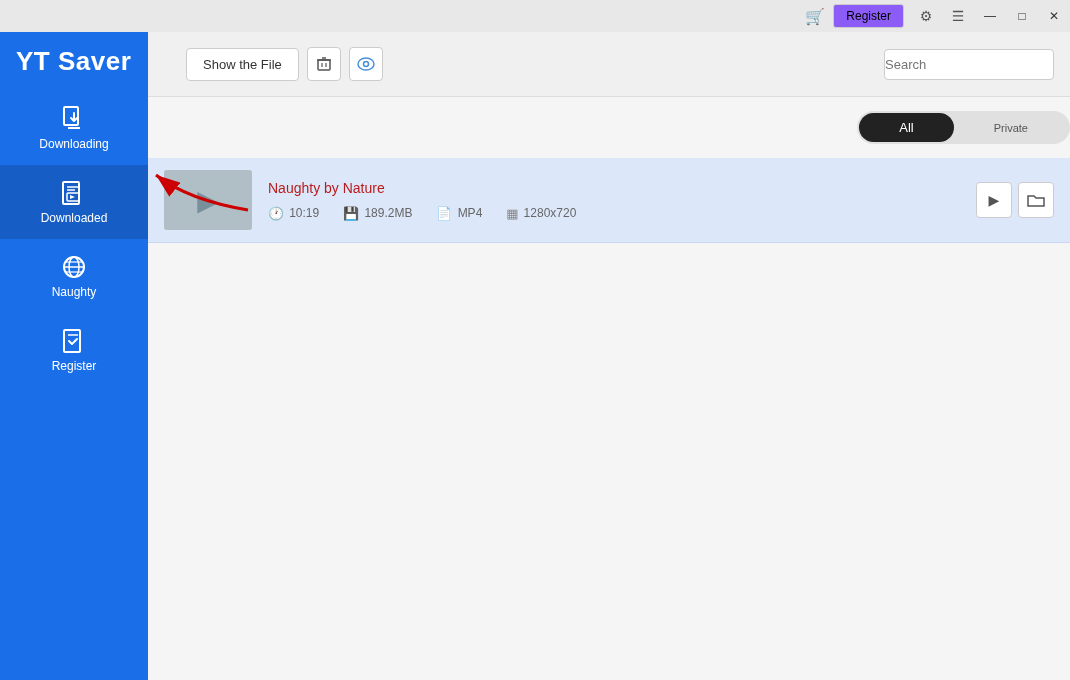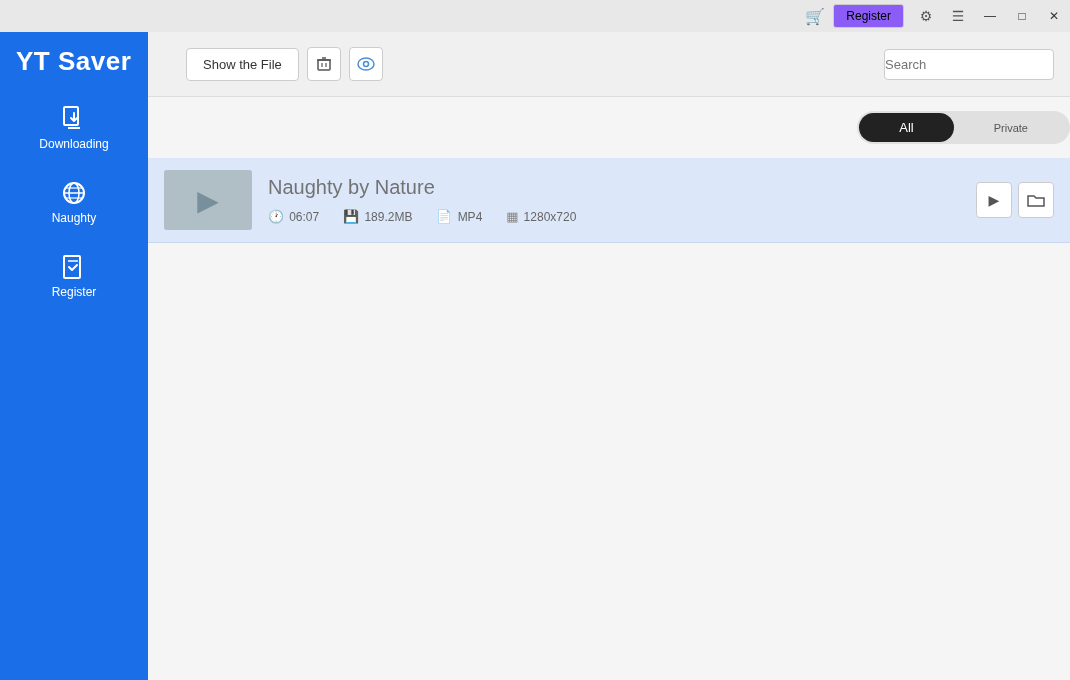--- a/index.html
+++ b/index.html
@@ -226,23 +226,23 @@
       flex-shrink: 0;
     }
     .play-icon-thumb {
       font-size: 28px;
       color: #78909c;
     }
     .file-info {
       flex: 1;
     }
     .file-name {
-      font-size: 20px;
+      font-size: 14px;
       font-weight: 400;
-      color: #737373;
+      color: #b91c1c;
       margin-bottom: 10px;
     }
     .file-meta {
       display: flex;
       gap: 24px;
       align-items: center;
       flex-wrap: wrap;
     }
     .meta-item {
       display: flex;
@@ -302,20 +302,43 @@
       <span class="sidebar-icon">
         <svg class="icon-svg" viewBox="0 0 28 28" fill="none">
           <rect x="4" y="2" width="14" height="18" rx="1" stroke="white" stroke-width="2" fill="none"></rect>
           <path d="M8 22h12v2H8z" fill="white"></path>
           <path d="M14 8v8M11 13l3 3 3-3" stroke="white" stroke-width="2" stroke-linecap="round" stroke-linejoin="round"></path>
         </svg>
       </span>
       <span class="sidebar-label">Downloading</span>
     </div>
 
+    <div class="sidebar-item active" style="position:relative;">
+      <span class="sidebar-icon">
+        <svg class="icon-svg" viewBox="0 0 28 28" fill="none">
+          <rect x="3" y="3" width="16" height="22" rx="1" stroke="white" stroke-width="2" fill="none"></rect>
+          <rect x="7" y="14" width="12" height="8" rx="1" stroke="white" stroke-width="1.5" fill="none"></rect>
+          <polygon points="10,16 10,20 15,18" fill="white"></polygon>
+          <line x1="7" y1="8" x2="19" y2="8" stroke="white" stroke-width="1.5"></line>
+          <line x1="7" y1="11" x2="15" y2="11" stroke="white" stroke-width="1.5"></line>
+        </svg>
+      </span>
+      <span class="sidebar-label">Downloaded</span>
+
+      <div style="position:absolute; left:148px; top:-25px; pointer-events:none; z-index:20;">
+        <svg width="120" height="80" viewBox="0 0 120 80">
+          <defs>
+            <marker id="arrowhead" markerWidth="8" markerHeight="6" refX="8" refY="3" orient="auto">
+              <polygon points="0 0, 8 3, 0 6" fill="#cc0000"></polygon>
+            </marker>
+          </defs>
+          <path d="M 100 70 Q 40 60 8 35" stroke="#cc0000" stroke-width="3" fill="none" marker-end="url(#arrowhead)"></path>
+        </svg>
+      </div>
+    </div>
 
     <div class="sidebar-item">
       <span class="sidebar-icon">
         <svg class="icon-svg" viewBox="0 0 28 28" fill="none">
           <circle cx="14" cy="14" r="10" stroke="white" stroke-width="2"></circle>
           <ellipse cx="14" cy="14" rx="5" ry="10" stroke="white" stroke-width="1.5"></ellipse>
           <line x1="4" y1="14" x2="24" y2="14" stroke="white" stroke-width="1.5"></line>
           <line x1="6" y1="9" x2="22" y2="9" stroke="white" stroke-width="1.2"></line>
           <line x1="6" y1="19" x2="22" y2="19" stroke="white" stroke-width="1.2"></line>
         </svg>
@@ -369,21 +392,21 @@
     <div class="file-list">
       <div class="file-item">
         <div class="file-thumbnail">
           <span class="play-icon-thumb">▶</span>
         </div>
         <div class="file-info">
           <div class="file-name">Naughty by Nature</div>
           <div class="file-meta">
             <div class="meta-item">
               <span class="meta-icon">🕐</span>
-              <span>06:07</span>
+              <span>10:19</span>
             </div>
             <div class="meta-item">
               <span class="meta-icon">💾</span>
               <span>189.2MB</span>
             </div>
             <div class="meta-item">
               <span class="meta-icon">📄</span>
               <span>MP4</span>
             </div>
             <div class="meta-item">

